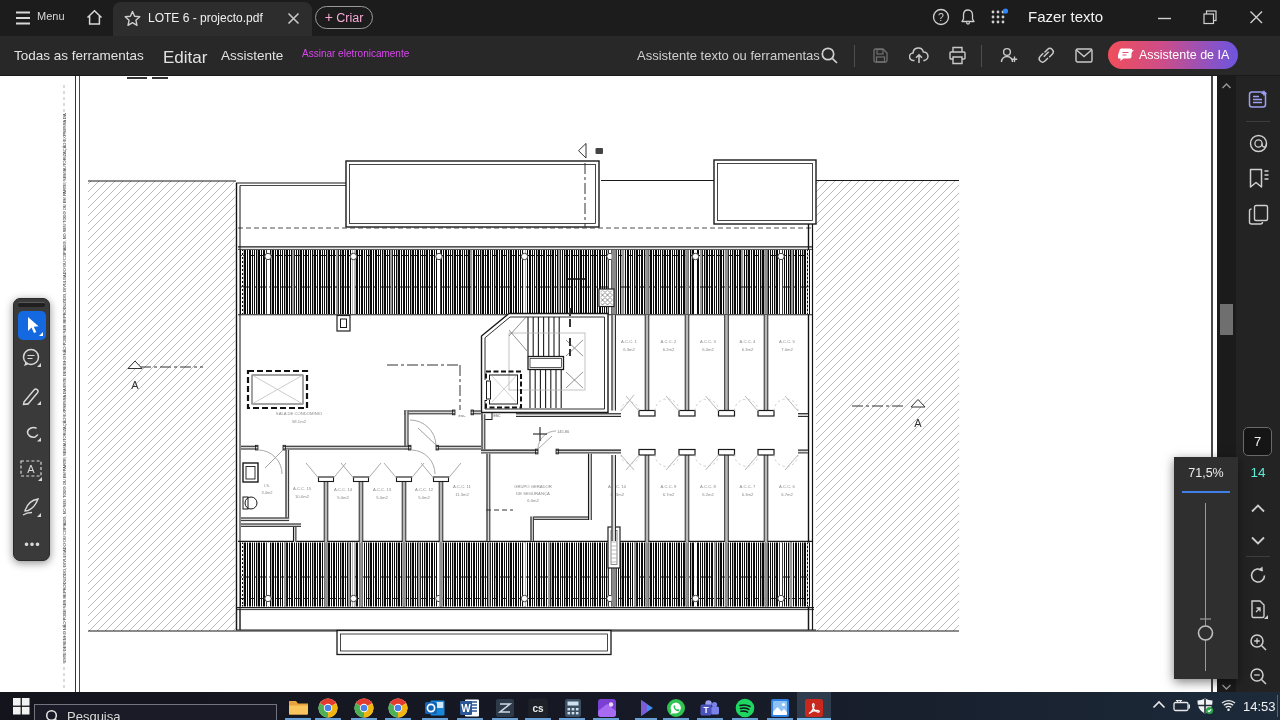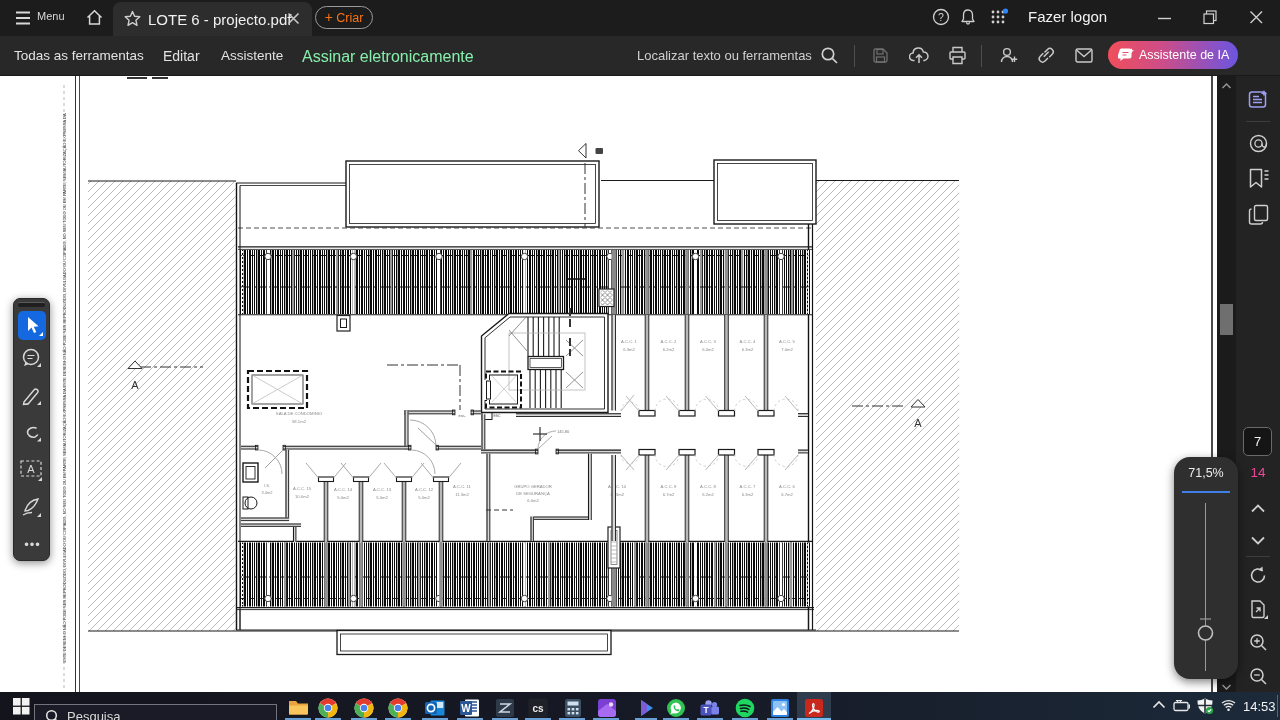--- a/index.html
+++ b/index.html
@@ -399,25 +399,25 @@
         <path d="M1,2.5 H15 M1,8 H15 M1,13.5 H15" stroke="#d8d8d8" stroke-width="1.8"></path>
       </svg>
   <div class="abs" style="left:37px;top:10px;font-size:11px;color:#d8d8d8;">Menu</div>
   <svg class="abs" style="left:85px;top:8px;" width="19" height="19">
         <path d="M2.5,9.5 L9.5,2.8 L16.5,9.5 M4.6,8 V16 H14.4 V8" stroke="#d8d8d8" stroke-width="1.5" fill="none"></path>
       </svg>
   <div class="abs" style="left:113px;top:2px;width:199px;height:34px;background:#2d2d2d;border-radius:8px 8px 0 0;"></div>
   <svg class="abs" style="left:124px;top:10px;" width="17" height="17">
         <path d="M8.5,1.5 L10.6,6.3 L15.8,6.8 L11.9,10.2 L13,15.3 L8.5,12.6 L4,15.3 L5.1,10.2 L1.2,6.8 L6.4,6.3 Z" stroke="#cfcfcf" stroke-width="1.4" fill="none" stroke-linejoin="round"></path>
       </svg>
-  <div class="abs" style="left:148px;top:10.5px;font-size:15px;color:#f0f0f0;">LOTE 6 - projecto.pdf</div>
+  <div class="abs" style="left:148px;top:10.5px;font-size:12px;color:#f0f0f0;">LOTE 6 - projecto.pdf</div>
   <svg class="abs" style="left:287px;top:12px;" width="13" height="13">
         <path d="M1.5,1.5 L11.5,11.5 M11.5,1.5 L1.5,11.5" stroke="#c8c8c8" stroke-width="1.6"></path>
       </svg>
-  <div class="abs" style="left:315px;top:6px;width:58px;height:23px;border:1.2px solid #9a9a9a;border-radius:12px;color:#f97316;font-size:12.5px;line-height:21px;text-align:center;">
+  <div class="abs" style="left:315px;top:6px;width:58px;height:23px;border:1.2px solid #9a9a9a;border-radius:12px;color:#f9a8d4;font-size:12.5px;line-height:21px;text-align:center;">
     <span style="font-size:14px;">+</span> Criar</div>
   <svg class="abs" style="left:932px;top:8px;" width="18" height="18">
         <circle cx="9" cy="9" r="7.5" stroke="#cfcfcf" stroke-width="1.3" fill="none"></circle>
         <text x="9" y="13" font-size="10.5" fill="#cfcfcf" text-anchor="middle" font-family="Liberation Sans">?</text>
       </svg>
   <svg class="abs" style="left:959px;top:8px;" width="18" height="18">
         <path d="M9,2 C6,2 4.5,4.3 4.5,7 L4.5,11 L3,13.5 L15,13.5 L13.5,11 L13.5,7 C13.5,4.3 12,2 9,2 Z M7.5,14.5 a1.5,1.5 0 0 0 3,0" stroke="#cfcfcf" stroke-width="1.3" fill="none" stroke-linejoin="round"></path>
       </svg>
   <svg class="abs" style="left:989px;top:8px;" width="20" height="18">
     <g fill="#cfcfcf">
@@ -426,39 +426,39 @@
           <circle cx="14" cy="4" r="1.4"></circle>
     <circle cx="4" cy="9" r="1.4"></circle>
           <circle cx="9" cy="9" r="1.4"></circle>
           <circle cx="14" cy="9" r="1.4"></circle>
     <circle cx="4" cy="14" r="1.4"></circle>
           <circle cx="9" cy="14" r="1.4"></circle>
           <circle cx="14" cy="14" r="1.4"></circle>
     </g>
         <circle cx="16.5" cy="3" r="2.6" fill="#2e86ff"></circle>
       </svg>
-  <div class="abs" style="left:1028px;top:8px;font-size:15px;color:#f2f2f2;">Fazer logon</div>
+  <div class="abs" style="left:1028px;top:8px;font-size:15px;color:#f2f2f2;">Fazer texto</div>
   <svg class="abs" style="left:1157px;top:11px;" width="15" height="15">
         <path d="M1,7.5 H14" stroke="#d0d0d0" stroke-width="1.4"></path>
       </svg>
   <svg class="abs" style="left:1203px;top:10px;" width="15" height="15">
         <rect x="3.5" y="1" width="9.5" height="9.5" fill="#1c1c1c" stroke="#d0d0d0" stroke-width="1.2"></rect>
         <rect x="1" y="4" width="9.5" height="9.5" fill="#1c1c1c" stroke="#d0d0d0" stroke-width="1.2"></rect>
       </svg>
   <svg class="abs" style="left:1249px;top:10px;" width="15" height="15">
         <path d="M1.5,1.5 L13,13 M13,1.5 L1.5,13" stroke="#d0d0d0" stroke-width="1.4"></path>
       </svg>
 </div>
 
 <div class="abs" style="left:0;top:36px;width:1280px;height:40px;background:#282828;border-bottom:1px solid #1a1a1a;">
   <div class="abs" style="left:14px;top:12px;font-size:13.5px;color:#e2e2e2;">Todas as ferramentas</div>
-  <div class="abs" style="left:163px;top:12px;font-size:14px;color:#e2e2e2;">Editar</div>
+  <div class="abs" style="left:163px;top:12px;font-size:17px;color:#e2e2e2;">Editar</div>
   <div class="abs" style="left:221px;top:12px;font-size:13.5px;color:#e2e2e2;">Assistente</div>
-  <div class="abs" style="left:302px;top:12px;font-size:16px;color:#86efac;">Assinar eletronicamente</div>
-  <div class="abs" style="left:637px;top:12px;font-size:13px;color:#cfcfcf;">Localizar texto ou ferramentas</div>
+  <div class="abs" style="left:302px;top:12px;font-size:10px;color:#d946ef;">Assinar eletronicamente</div>
+  <div class="abs" style="left:637px;top:12px;font-size:13px;color:#cfcfcf;">Assistente texto ou ferramentas</div>
   <svg class="abs" style="left:820px;top:10px;" width="19" height="19">
         <circle cx="8" cy="8" r="5.7" stroke="#cfcfcf" stroke-width="1.7" fill="none"></circle>
         <path d="M12.3,12.3 L17,17" stroke="#cfcfcf" stroke-width="1.7"></path>
       </svg>
   <div class="abs" style="left:854px;top:9px;width:1px;height:22px;background:#4d4d4d;"></div>
   <svg class="abs" style="left:872px;top:11px;" width="17" height="17">
         <path d="M2,3.5 a1.5,1.5 0 0 1 1.5,-1.5 H11 L15,6 V13.5 a1.5,1.5 0 0 1 -1.5,1.5 H3.5 a1.5,1.5 0 0 1 -1.5,-1.5 Z" stroke="#6f6f6f" stroke-width="1.3" fill="none"></path>
         <rect x="5" y="2.5" width="6" height="4.5" stroke="#6f6f6f" stroke-width="1.2" fill="none"></rect>
         <rect x="4.5" y="10" width="8" height="5" stroke="#6f6f6f" stroke-width="1.2" fill="none"></rect>
       </svg>
@@ -561,21 +561,21 @@
       </svg>
   <svg class="abs" style="left:12px;top:92px;" width="22" height="21">
         <path d="M2.5,1.5 H13.5 V19 L8,14.5 L2.5,19 Z" stroke="#cfcfcf" stroke-width="1.5" fill="none" stroke-linejoin="round"></path>
         <path d="M16.5,3 h4 M16.5,7 h4 M16.5,11 h4" stroke="#cfcfcf" stroke-width="1.3"></path>
       </svg>
   <svg class="abs" style="left:12px;top:128px;" width="21" height="22">
         <rect x="6.5" y="1.5" width="13" height="15" rx="1.5" stroke="#cfcfcf" stroke-width="1.4" fill="none"></rect>
         <path d="M3.5,5 a2,2 0 0 0 -2,2 v11 a2,2 0 0 0 2,2 h9 a2,2 0 0 0 2,-2" stroke="#cfcfcf" stroke-width="1.4" fill="none"></path>
       </svg>
   <div class="abs" style="left:7px;top:351px;width:29px;height:29px;background:#151515;border:1.5px solid #696969;border-radius:5px;color:#f0f0f0;font-size:13px;line-height:27px;text-align:center;">7</div>
-  <div class="abs" style="left:0;top:389px;width:44px;text-align:center;color:#ec4899;font-size:13.5px;">14</div>
+  <div class="abs" style="left:0;top:389px;width:44px;text-align:center;color:#5eead4;font-size:13.5px;">14</div>
   <svg class="abs" style="left:14px;top:427px;" width="16" height="11">
         <path d="M2,8.5 L8,2.5 L14,8.5" stroke="#cfcfcf" stroke-width="1.8" fill="none"></path>
       </svg>
   <svg class="abs" style="left:14px;top:459px;" width="16" height="11">
         <path d="M2,2.5 L8,8.5 L14,2.5" stroke="#cfcfcf" stroke-width="1.8" fill="none"></path>
       </svg>
   <div class="abs" style="left:10px;top:480px;width:24px;height:1px;background:#3d3d3d;"></div>
   <svg class="abs" style="left:13px;top:490px;" width="19" height="19">
         <path d="M15.5,9.5 a6.5,6.5 0 1 1 -2,-4.7" stroke="#cfcfcf" stroke-width="1.6" fill="none"></path>
         <path d="M13.5,0.5 l0.3,4.8 -4.6,-1.2 Z" fill="#cfcfcf"></path>
@@ -590,21 +590,21 @@
         <path d="M12.5,12.5 L17,17" stroke="#cfcfcf" stroke-width="1.5"></path>
         <path d="M5.2,8 h5.6 M8,5.2 v5.6" stroke="#cfcfcf" stroke-width="1.3"></path>
       </svg>
   <svg class="abs" style="left:13px;top:591px;" width="19" height="19">
         <circle cx="8" cy="8" r="6" stroke="#cfcfcf" stroke-width="1.5" fill="none"></circle>
         <path d="M12.5,12.5 L17,17" stroke="#cfcfcf" stroke-width="1.5"></path>
         <path d="M5.2,8 h5.6" stroke="#cfcfcf" stroke-width="1.3"></path>
       </svg>
 </div>
 
-<div class="abs" style="left:1174px;top:457px;width:64px;height:222px;background:#2f2f2f;border-radius:16px;box-shadow:0 3px 10px rgba(0,0,0,.5);">
+<div class="abs" style="left:1174px;top:457px;width:64px;height:222px;background:#2f2f2f;border-radius:0;box-shadow:0 3px 10px rgba(0,0,0,.5);">
   <div class="abs" style="left:0;top:9px;width:64px;text-align:center;color:#ececec;font-size:12.5px;">71,5%</div>
   <div class="abs" style="left:8px;top:34px;width:48px;height:2px;background:#3f7fe8;"></div>
   <svg class="abs" style="left:0;top:40px;" width="64" height="180">
     <line x1="31.5" y1="6" x2="31.5" y2="174" stroke="#9a9a9a" stroke-width="1"></line>
     <line x1="26" y1="122" x2="37" y2="122" stroke="#9a9a9a" stroke-width="1.2"></line>
     <circle cx="31.5" cy="136" r="7" fill="#2f2f2f" stroke="#c0c0c0" stroke-width="1.6"></circle>
   </svg>
 </div>
 
 <div class="abs" style="left:0;top:692px;width:1280px;height:28px;background:linear-gradient(90deg,#14141d 0%,#161a26 55%,#1c2a3a 100%);">

